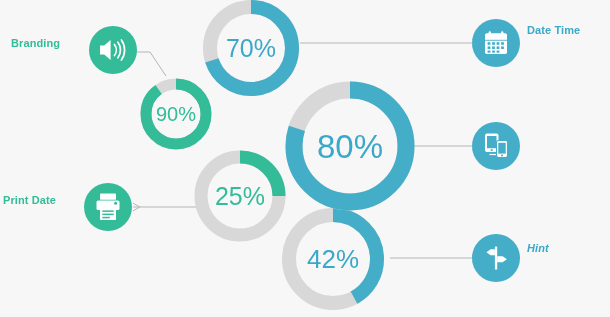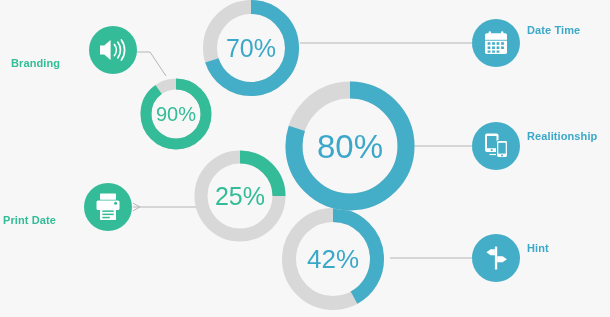--- a/index.html
+++ b/index.html
@@ -28,21 +28,21 @@
     height: 317px;
   }
   .label {
     position: absolute;
     font-weight: bold;
     font-size: 11px;
     letter-spacing: 0.1px;
     white-space: nowrap;
     line-height: 1;
   }
-  .label.green { color: #33bc97; margin-top: 20px; }
+  .label.green { color: #33bc97; }
   .label.blue  { color: #3ba8c9; }
 </style>
 </head>
 <body>
 
 <div id="stage">
 
   <svg class="layer" viewBox="0 0 610 317">
     <defs>
       <marker id="arrowL" markerWidth="9" markerHeight="9" refX="8" refY="4.5" orient="auto" markerUnits="userSpaceOnUse">
@@ -169,17 +169,16 @@
       </g>
     </g>
   </svg>
 
   <div class="label green" style="left:11px; top:38px;">Branding</div>
 
   <div class="label green" style="left:3px; top:195px;">Print Date</div>
 
   <div class="label blue" style="left:527px; top:25px;">Date Time</div>
 
-  <div class="label blue" style="left:527px; top:131px;">Realitionship</div>
 
-  <div class="label blue" style="left:527px; top:243px;">Hint</div>
+  <div class="label blue" style="left:527px; top:243px;font-style:italic;">Hint</div>
 
 </div>
 
 </body></html>

